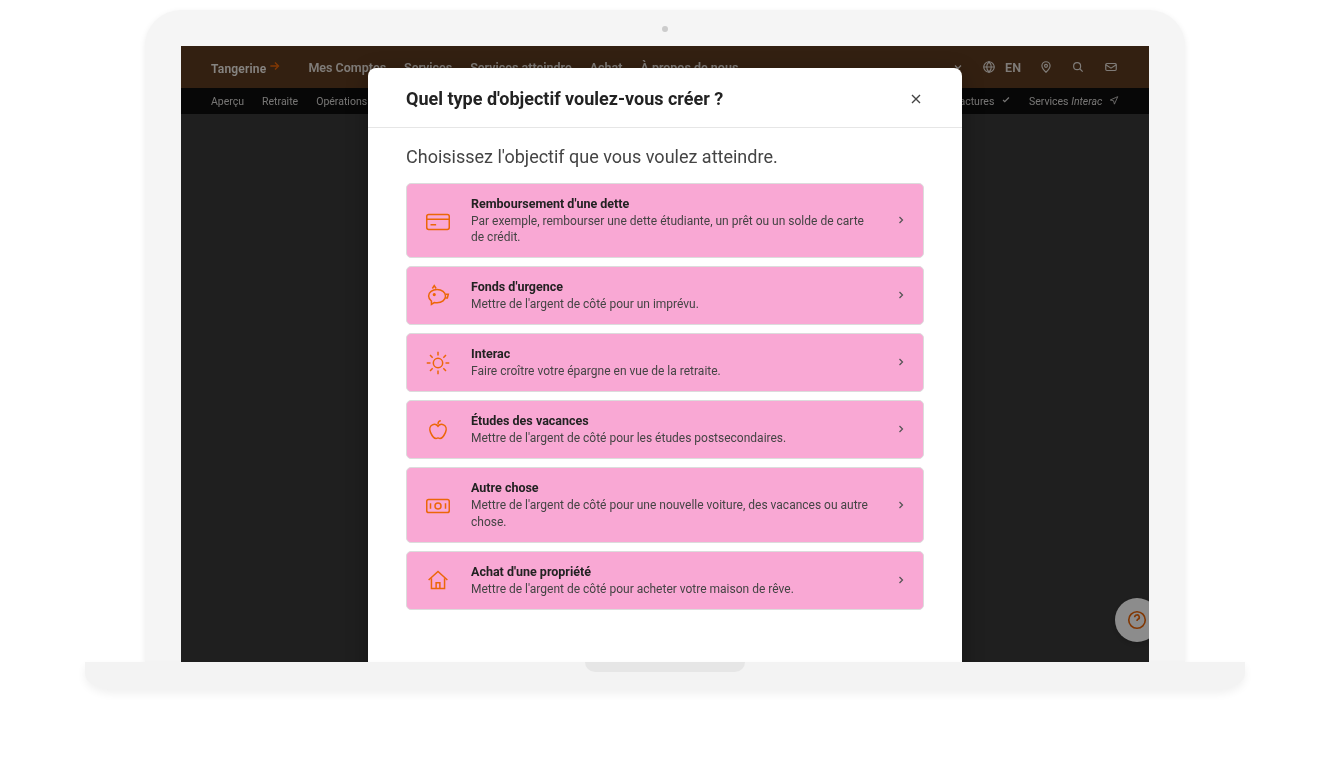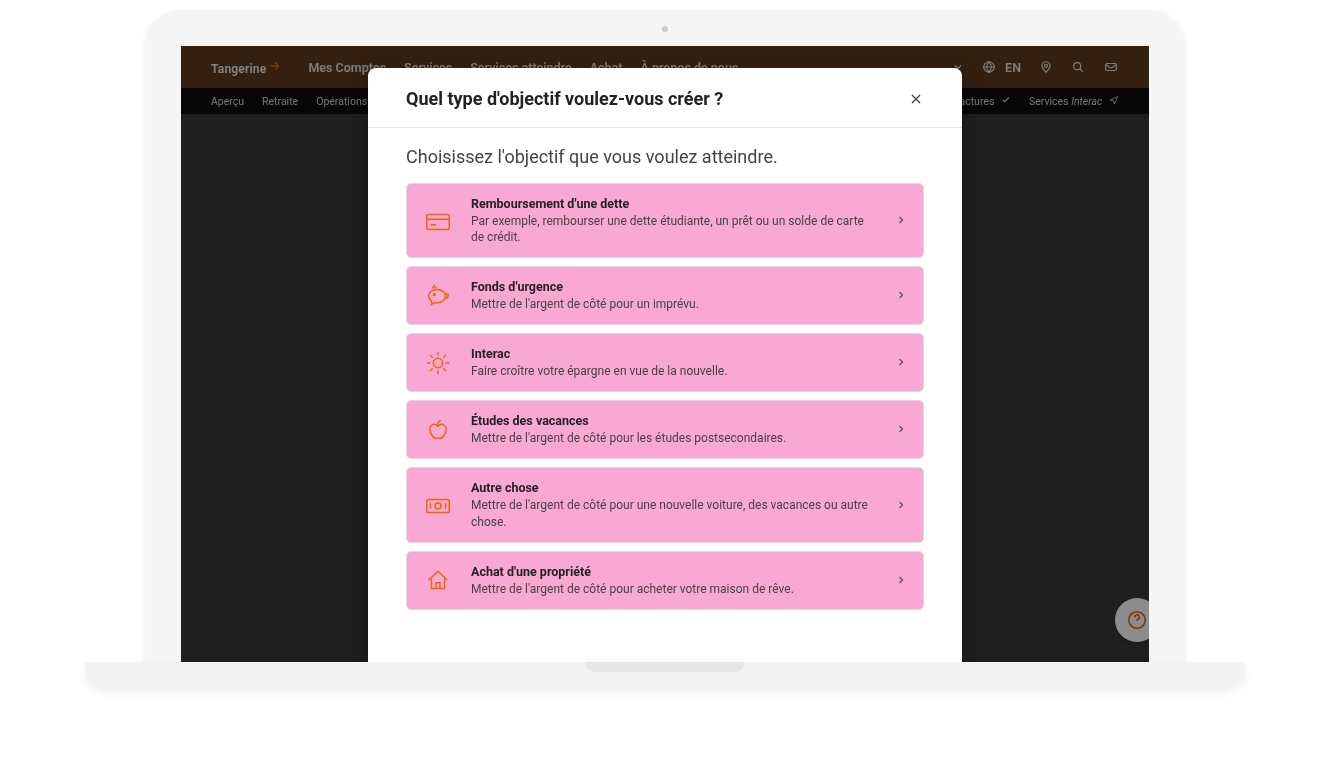--- a/index.html
+++ b/index.html
@@ -346,21 +346,21 @@
 
                 <div class="option-card">
                   <div class="opt-icon">
                     <svg width="30" height="30" viewBox="0 0 32 32" fill="none" stroke="#ec6608" stroke-width="1.6">
                         <circle cx="16" cy="16" r="5"></circle>
                         <path d="M16 4v4M16 24v4M4 16h4M24 16h4M7.5 7.5l2.8 2.8M21.7 21.7l2.8 2.8M7.5 24.5l2.8-2.8M21.7 10.3l2.8-2.8"></path>
                       </svg>
                   </div>
                   <div class="opt-text">
                     <div class="opt-title">Interac</div>
-                    <div>Faire croître votre épargne en vue de la nouvelle.</div>
+                    <div>Faire croître votre épargne en vue de la retraite.</div>
                   </div>
                   <div class="opt-chevron">
                     <svg width="12" height="12" viewBox="0 0 24 24" fill="none" stroke="#555" stroke-width="2.5">
                         <path d="M9 6l6 6-6 6"></path>
                       </svg>
                   </div>
                 </div>
 
                 <div class="option-card">
                   <div class="opt-icon">

